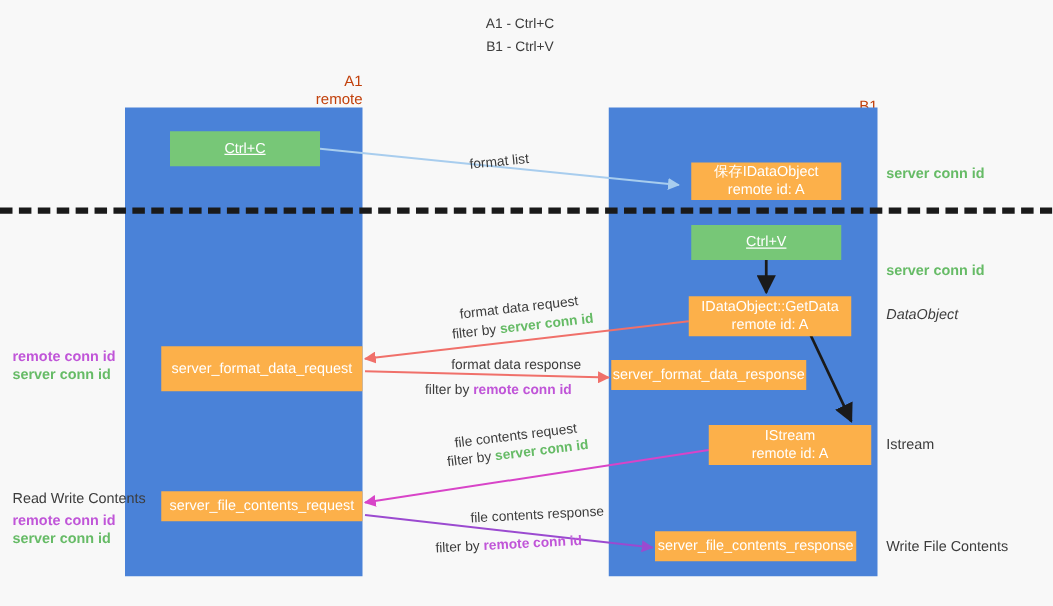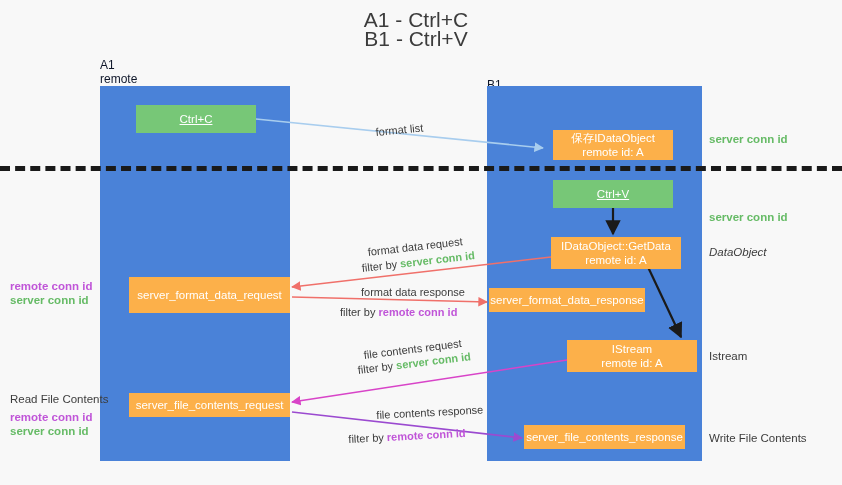--- a/index.html
+++ b/index.html
@@ -22,30 +22,30 @@
     width: 842px;
     height: 485px;
     pointer-events: none;
   }
   .title {
     position: absolute;
     left: 0;
     top: 10px;
     width: 832px;
     text-align: center;
-    font-size: 21px;
+    font-size: 11px;
     color: #3c3c3c;
     line-height: 19px;
     white-space: pre-line;
   }
   .col-head {
     position: absolute;
-    text-align: left;
+    text-align: right;
     font-size: 12px;
-    color: #0f172a;
+    color: #c2410c;
     line-height: 14px;
     white-space: pre-line;
   }
   .lane {
     position: absolute;
     background: #4a82d8;
   }
   .node {
     position: absolute;
     box-sizing: border-box;
@@ -185,21 +185,21 @@
   <div class="edge-label rot" style="left:348px; top:432px; transform:rotate(-3deg);">
     <span>filter by </span><span class="tag-purple">remote conn id</span>
   </div>
 
   <div class="side-label tag-green" style="left:709px; top:132px;">server conn id</div>
   <div class="side-label tag-green" style="left:709px; top:210px;">server conn id</div>
   <div class="side-label" style="left:709px; top:245px;font-style:italic;">DataObject</div>
   <div class="side-label" style="left:709px; top:349px;">Istream</div>
   <div class="side-label" style="left:709px; top:431px;">Write File Contents</div>
 
-  <div class="side-label" style="left:10px; top:392px;">Read File Contents</div>
+  <div class="side-label" style="left:10px; top:392px;">Read Write Contents</div>
 
   <div class="side-label tag-purple" style="left:10px; top:279px;">remote conn id</div>
   <div class="side-label tag-green" style="left:10px; top:293px;">server conn id</div>
 
   <div class="side-label tag-purple" style="left:10px; top:410px;">remote conn id</div>
   <div class="side-label tag-green" style="left:10px; top:424px;">server conn id</div>
 
 </div>
 
 </body></html>

